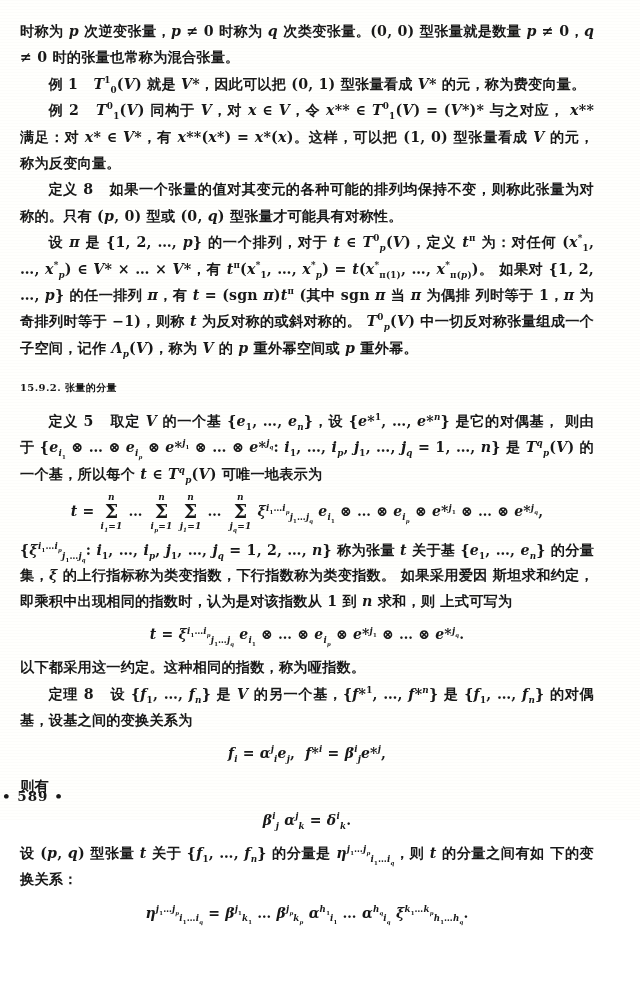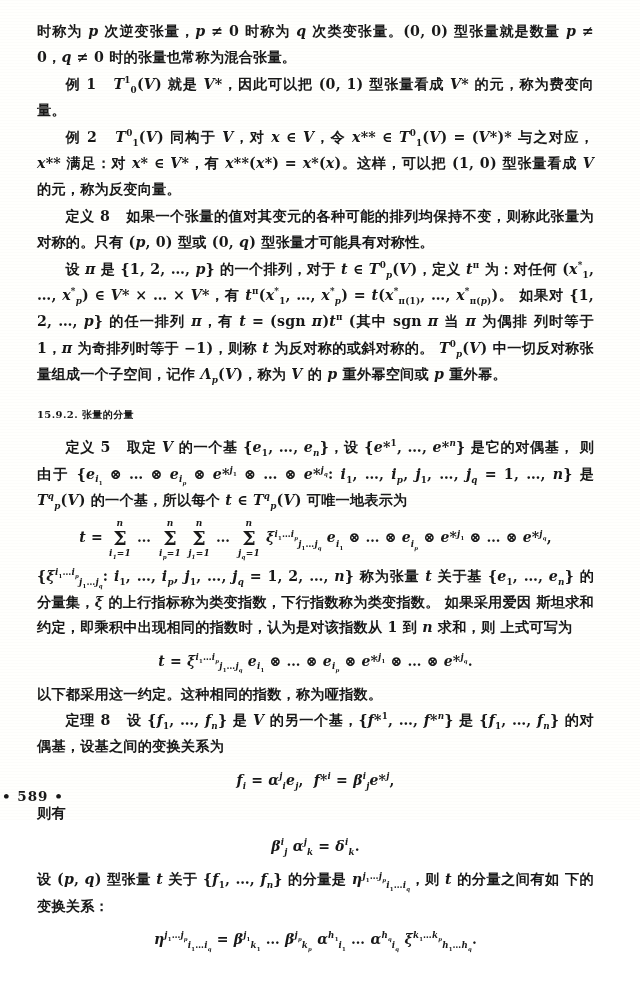--- a/index.html
+++ b/index.html
@@ -12,21 +12,21 @@
     height: 988px;
     font-family: "DejaVu Serif", "Liberation Serif", serif;
     color: #1a1a1a;
     overflow: hidden;
   }
   .page {
     position: relative;
     width: 640px;
     height: 820px;
     box-sizing: border-box;
-    padding: 18px 46px 0 37px;
+    padding: 18px 46px 0 20px;
     
     background:
       repeating-linear-gradient(0deg, rgba(0,0,0,0.012) 0px, rgba(0,0,0,0.012) 1px, rgba(0,0,0,0) 1px, rgba(0,0,0,0) 3px),
       #fdfdfb;
     filter: contrast(1.02);
   }
   .body-text {
     font-size: 14.2px;
     line-height: 26.4px;
     text-align: justify;

